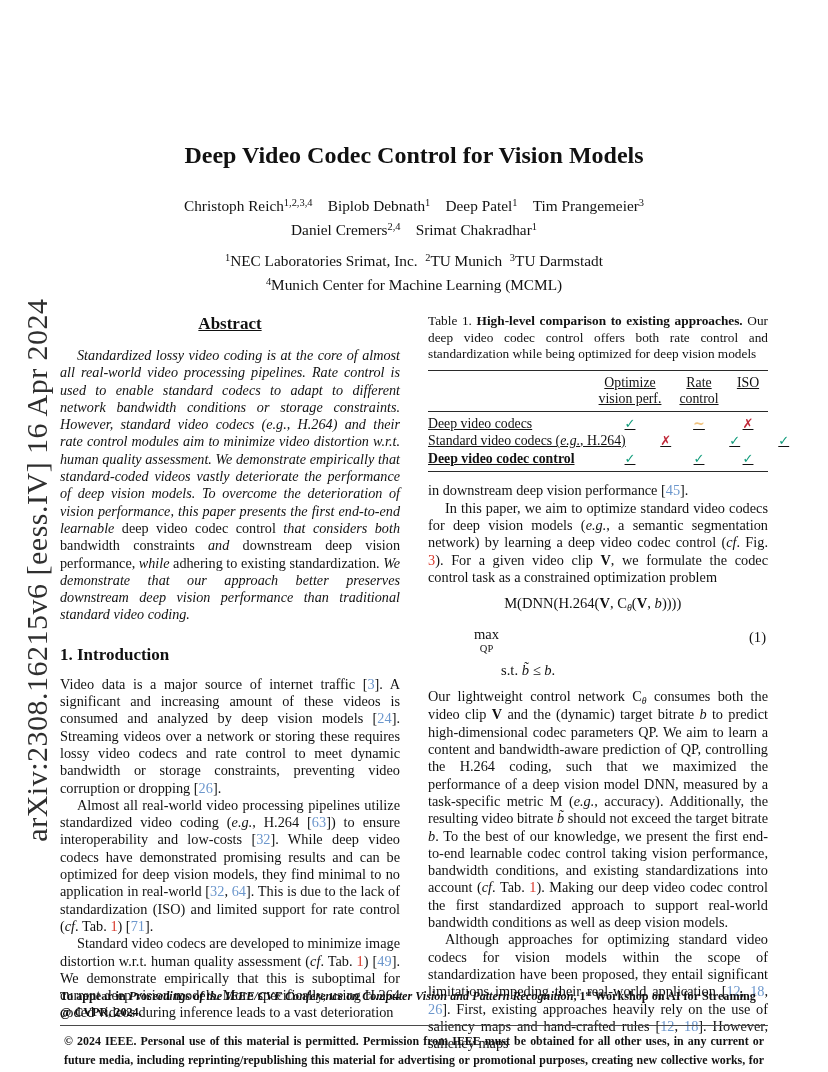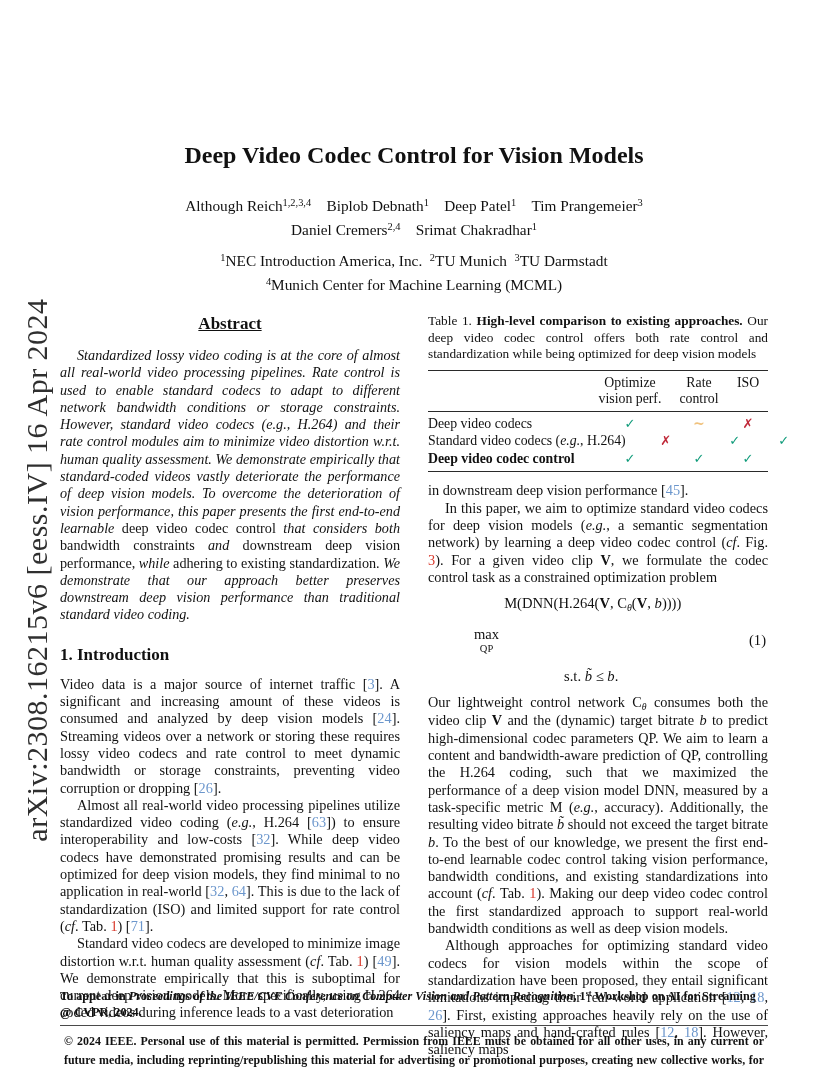--- a/index.html
+++ b/index.html
@@ -43,62 +43,62 @@
   
   .seg-i{font-style:italic;}
   .seg-u{font-style:normal;}
   .seg-b{font-weight:bold;}
   .seg-cite{color:#6b96cc;}
   .seg-ref{color:#d9382b;}
   .seg-sup{font-size:68%;position:relative;top:-0.45em;}
   .seg-sub{font-size:68%;font-style:italic;position:relative;top:0.25em;}
   
   .table-caption{font-size:13.3px;line-height:16.6px;text-align:justify;margin:1px 0 7px 0;}
-  .cmp-table{border-top:1.6px solid #2a2a2a;border-bottom:1.6px solid #2a2a2a;}
+  .cmp-table{border-top:1.6px solid #2a2a2a;border-bottom:1.6px solid #2a2a2a;text-decoration:underline;}
   .tbl-header{
     display:grid;grid-template-columns:1fr 80px 58px 40px;
     padding:4px 0 3px 0;border-bottom:1px solid #2a2a2a;
     font-size:13.8px;
   }
   .tbl-colhead{text-align:center;white-space:pre-line;line-height:16.4px;}
   .tbl-body{padding:3px 0 4px 0;font-size:13.8px;}
   .tbl-row{display:grid;grid-template-columns:1fr 80px 58px 40px;line-height:17.6px;}
   .tbl-label{text-align:left;white-space:nowrap;}
   .sym{text-align:center;font-weight:bold;font-family:"DejaVu Sans",sans-serif;font-size:13px;}
   .sym-check{color:#0f9b7a;}
   .sym-cross{color:#c02a3a;}
   .sym-tilde{color:#f0c27e;font-size:14px;}
   
   .equation{display:flex;align-items:center;margin:9px 0 9px 0;font-size:14.6px;}
   .eq-main{margin-left:46px;}
   .eq-line1{display:flex;align-items:flex-start;}
   .eq-op{display:inline-flex;flex-direction:column;align-items:center;margin-right:5px;margin-top:32px;}
   .eq-op-label{line-height:15px;}
   .eq-op-sub{font-size:10.5px;line-height:11px;margin-top:1px;}
-  .eq-line2{margin-left:27px;margin-top:14px;text-align:center;}
+  .eq-line2{margin-left:27px;margin-top:8px;}
   .eq-num{margin-left:auto;margin-right:2px;}
   
   .footer{position:absolute;left:60px;width:708px;top:989px;font-weight:bold;}
   .preprint-note{font-size:12.2px;line-height:15px;margin:0 0 5px 0;}
   .footer-rule{border:none;border-top:1.2px solid #4a4a4a;margin:0 0 6px 0;}
   .copyright-note{font-size:11.9px;line-height:19px;text-align:justify;margin:4px;}
 </style>
 </head>
 <body>
 
 <div class="page">
 
   <div class="arxiv-strip">arXiv:2308.16215v6 [eess.IV] 16 Apr 2024</div>
 
   <div class="header-block">
     <h1 class="paper-title">Deep Video Codec Control for Vision Models</h1>
-    <p class="author-line"><span>Although Reich</span><span class="seg-sup">1,2,3,4</span><span> </span><span>Biplob Debnath</span><span class="seg-sup">1</span><span> </span><span>Deep Patel</span><span class="seg-sup">1</span><span> </span><span>Tim Prangemeier</span><span class="seg-sup">3</span></p>
+    <p class="author-line"><span>Christoph Reich</span><span class="seg-sup">1,2,3,4</span><span> </span><span>Biplob Debnath</span><span class="seg-sup">1</span><span> </span><span>Deep Patel</span><span class="seg-sup">1</span><span> </span><span>Tim Prangemeier</span><span class="seg-sup">3</span></p>
     <p class="author-line"><span>Daniel Cremers</span><span class="seg-sup">2,4</span><span> </span><span>Srimat Chakradhar</span><span class="seg-sup">1</span></p>
     <div class="affil-block">
-      <p class="affil-line"><span class="seg-sup">1</span><span>NEC Introduction America, Inc. </span><span class="seg-sup">2</span><span>TU Munich </span><span class="seg-sup">3</span><span>TU Darmstadt</span></p>
+      <p class="affil-line"><span class="seg-sup">1</span><span>NEC Laboratories Srimat, Inc. </span><span class="seg-sup">2</span><span>TU Munich </span><span class="seg-sup">3</span><span>TU Darmstadt</span></p>
       <p class="affil-line"><span class="seg-sup">4</span><span>Munich Center for Machine Learning (MCML)</span></p>
     </div>
   </div>
 
   <div class="columns">
 
     <div class="col">
       <h2 class="abstract-heading">Abstract</h2>
       <p class="abstract-text"><span>Standardized lossy video coding is at the core of almost all real-world video processing pipelines. Rate control is used to enable standard codecs to adapt to different network bandwidth conditions or storage constraints. However, standard video codecs (e.g., H.264) and their rate control modules aim to minimize video distortion w.r.t. human quality assessment. We demonstrate empirically that standard-coded videos vastly deteriorate the performance of deep vision models. To overcome the deterioration of vision performance, this paper presents the first end-to-end learnable </span><span class="seg-u">deep video codec control</span><span> that considers both </span><span class="seg-u">bandwidth constraints</span><span> and </span><span class="seg-u">downstream deep vision performance,</span><span> while </span><span class="seg-u">adhering to existing standardization.</span><span> We demonstrate that our approach better preserves downstream deep vision performance than traditional standard video coding.</span></p>
       <h2 class="section-heading">1. Introduction</h2>

